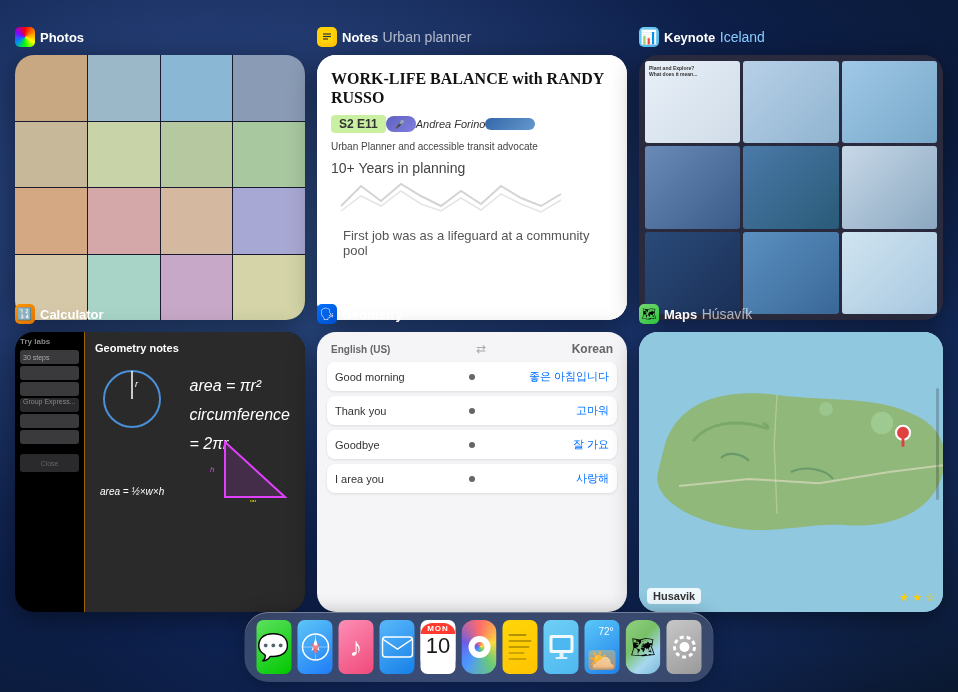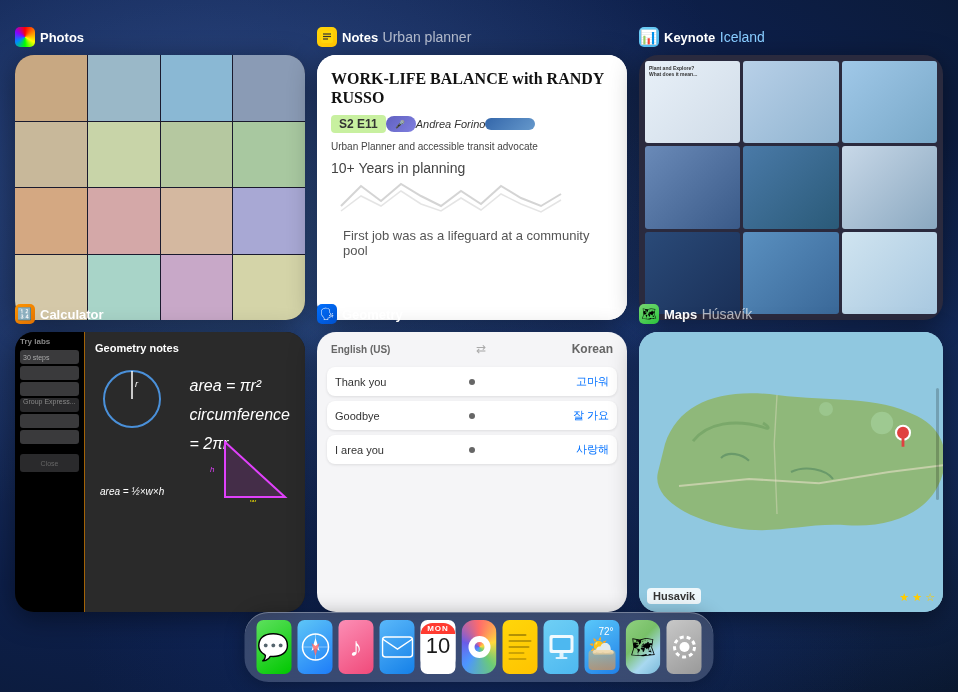--- a/index.html
+++ b/index.html
@@ -379,20 +379,25 @@
           <span class="cell-label-name">Geometry</span>
         </div>
       </div>
       <div class="cell-inner" style="background:#f5f5f7; padding:10px;">
         <div style="display:flex;justify-content:space-between;align-items:center;margin-bottom:6px;padding:0 4px;">
           <span style="font-size:10px;color:#666;font-weight:600;">English (US)</span>
           <span style="font-size:12px;color:#aaa;">⇄</span>
           <span style="font-size:12px;color:#666;font-weight:600;">Korean</span>
         </div>
         <div>
+          <div class="translate-row">
+            <span class="translate-en">Good morning</span>
+            <span class="translate-dot"></span>
+            <span class="translate-kr">좋은 아침입니다</span>
+          </div>
           <div style="height:5px;"></div>
           <div class="translate-row">
             <span class="translate-en">Thank you</span>
             <span class="translate-dot"></span>
             <span class="translate-kr">고마워</span>
           </div>
           <div style="height:5px;"></div>
           <div class="translate-row">
             <span class="translate-en">Goodbye</span>
             <span class="translate-dot"></span>
@@ -503,21 +508,21 @@
 
     <div class="dock-app" style="background:linear-gradient(145deg,#6fcff5,#4db8f0);">
       <svg width="32" height="32" viewBox="0 0 32 32">
         <rect x="4" y="4" width="24" height="18" rx="2" fill="white" opacity="0.9"></rect>
         <rect x="7" y="7" width="18" height="12" rx="1" fill="#4db8f0"></rect>
         <rect x="14" y="22" width="4" height="4" fill="white" opacity="0.8"></rect>
         <rect x="10" y="26" width="12" height="2" rx="1" fill="white" opacity="0.8"></rect>
       </svg>
     </div>
 
-    <div class="dock-app" style="background:linear-gradient(145deg,#5ac8fa,#2080e8); overflow:hidden; position:relative;">
+    <div class="dock-app" style="background:linear-gradient(145deg,#5ac8fa,#2080e8); overflow:hidden; position:relative;align-items:flex-end;">
       <div style="position:absolute;top:6px;right:6px;font-size:10px;color:white;font-weight:300;">72°</div>
       <div style="position:absolute;bottom:4px;left:4px;right:4px;height:20px;background:linear-gradient(180deg,rgba(255,200,100,0.4),rgba(255,150,50,0.6));border-radius:4px;"></div>
       <span style="font-size:22px;">⛅</span>
     </div>
 
     <div class="dock-app" style="padding:0;overflow:hidden;">
       <div style="width:54px;height:54px;border-radius:13px;overflow:hidden;position:relative;">
         <div style="width:100%;height:100%;background:linear-gradient(135deg,#90d080 0%,#78c068 40%,#a8d8f0 70%,#78b8d8 100%);"></div>
         <div style="position:absolute;inset:0;display:flex;align-items:center;justify-content:center;font-size:20px;">🗺</div>
       </div>

